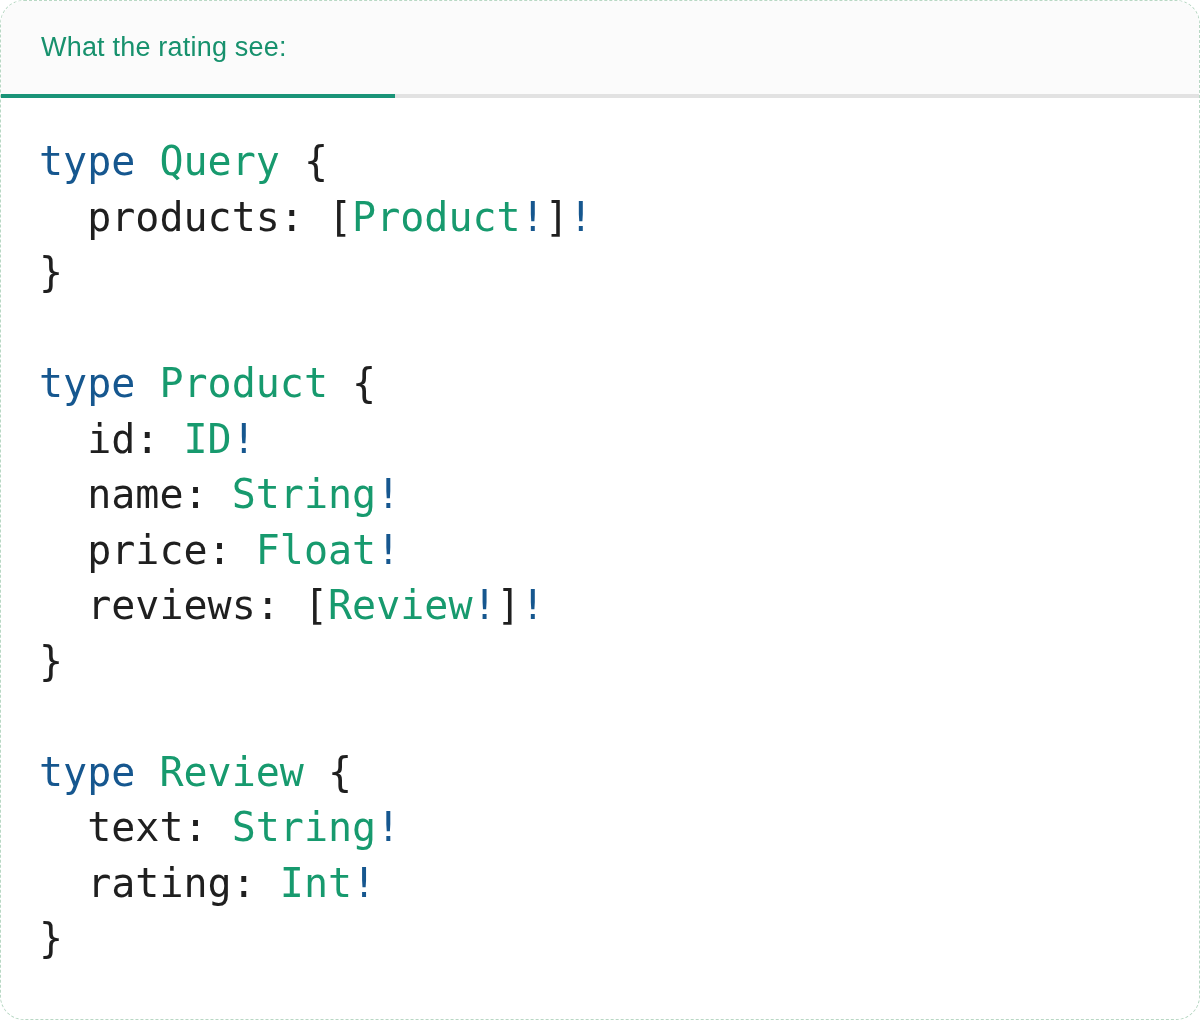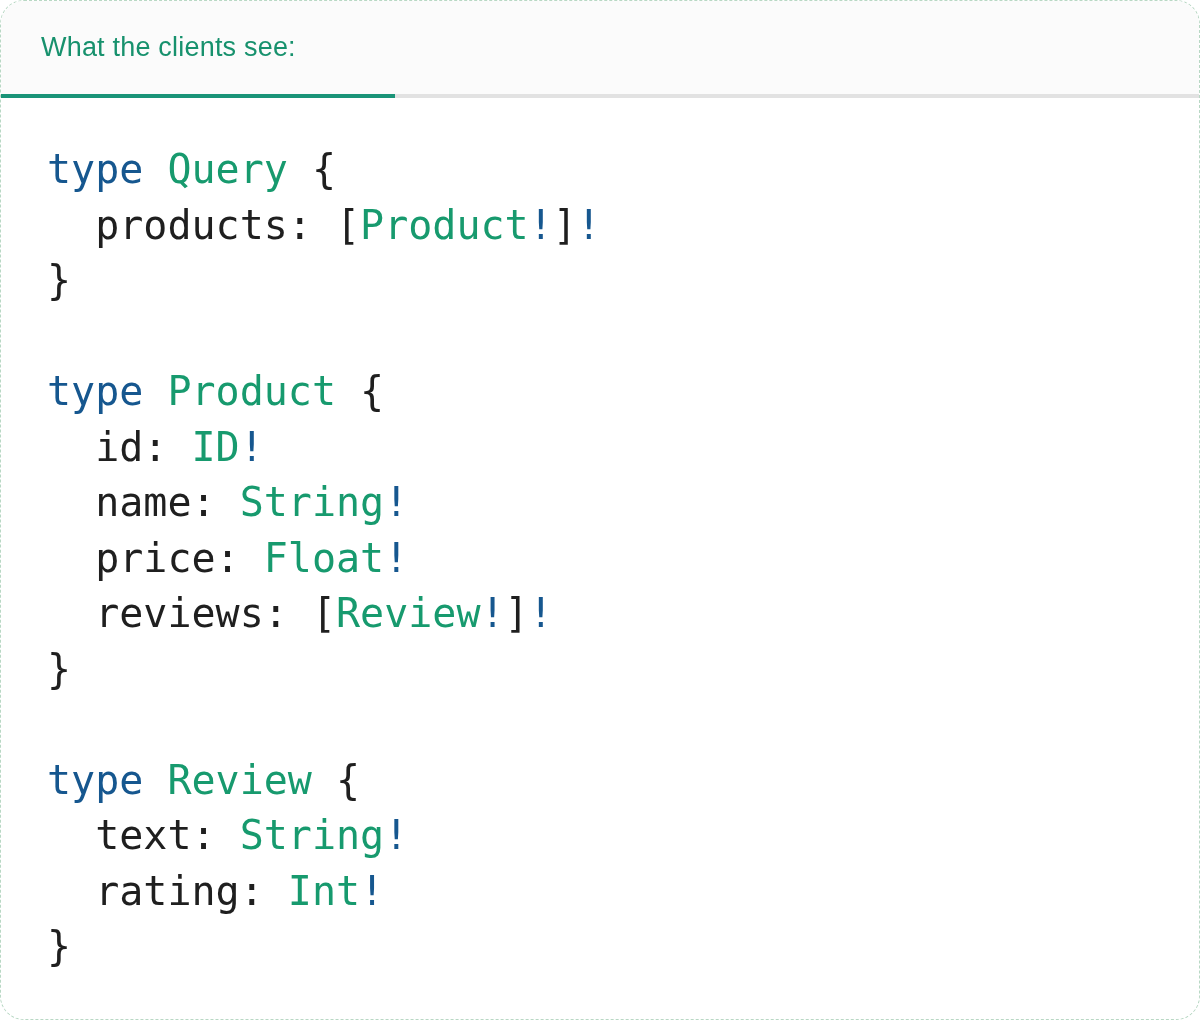--- a/index.html
+++ b/index.html
@@ -39,39 +39,39 @@
     color: var(--tab-text, #17916d);
     font-size: 27px;
     font-weight: 500;
     letter-spacing: 0.2px;
   }
   .tab-filler {
     flex: 1;
     border-bottom: 4px solid var(--inactive-line, #e2e2e2);
   }
   .code {
-    margin: 8px;
+    margin: 0;
     padding: 36px 20px 0 38px;
     font-family: "DejaVu Sans Mono", "Liberation Mono", monospace;
     font-size: 40px;
     line-height: 55.5px;
     color: var(--code-text, #1f1f1f);
   }
   .code-line {
     white-space: pre;
     min-height: 55.5px;
   }
   .tok-plain { color: var(--code-text, #1f1f1f); }
   .tok-blue  { color: var(--keyword-blue, #16578f); }
   .tok-green { color: var(--type-green, #179a6e); }
 </style>
 </head>
 <body>
 
 <div class="card">
   <div class="tab-bar">
     <div class="tab">
-      <span class="tab-label">What the clients see:</span>
+      <span class="tab-label">What the rating see:</span>
     </div>
     <div class="tab-filler"></div>
   </div>
   <pre class="code"><div class="code-line"><span class="tok-blue">type</span><span class="tok-plain"> </span><span class="tok-green">Query</span><span class="tok-plain"> {</span></div><div class="code-line"><span class="tok-plain">  products: [</span><span class="tok-green">Product</span><span class="tok-blue">!</span><span class="tok-plain">]</span><span class="tok-blue">!</span></div><div class="code-line"><span class="tok-plain">}</span></div><div class="code-line">&nbsp;</div><div class="code-line"><span class="tok-blue">type</span><span class="tok-plain"> </span><span class="tok-green">Product</span><span class="tok-plain"> {</span></div><div class="code-line"><span class="tok-plain">  id: </span><span class="tok-green">ID</span><span class="tok-blue">!</span></div><div class="code-line"><span class="tok-plain">  name: </span><span class="tok-green">String</span><span class="tok-blue">!</span></div><div class="code-line"><span class="tok-plain">  price: </span><span class="tok-green">Float</span><span class="tok-blue">!</span></div><div class="code-line"><span class="tok-plain">  reviews: [</span><span class="tok-green">Review</span><span class="tok-blue">!</span><span class="tok-plain">]</span><span class="tok-blue">!</span></div><div class="code-line"><span class="tok-plain">}</span></div><div class="code-line">&nbsp;</div><div class="code-line"><span class="tok-blue">type</span><span class="tok-plain"> </span><span class="tok-green">Review</span><span class="tok-plain"> {</span></div><div class="code-line"><span class="tok-plain">  text: </span><span class="tok-green">String</span><span class="tok-blue">!</span></div><div class="code-line"><span class="tok-plain">  rating: </span><span class="tok-green">Int</span><span class="tok-blue">!</span></div><div class="code-line"><span class="tok-plain">}</span></div></pre>
 </div>
 
 </body></html>

